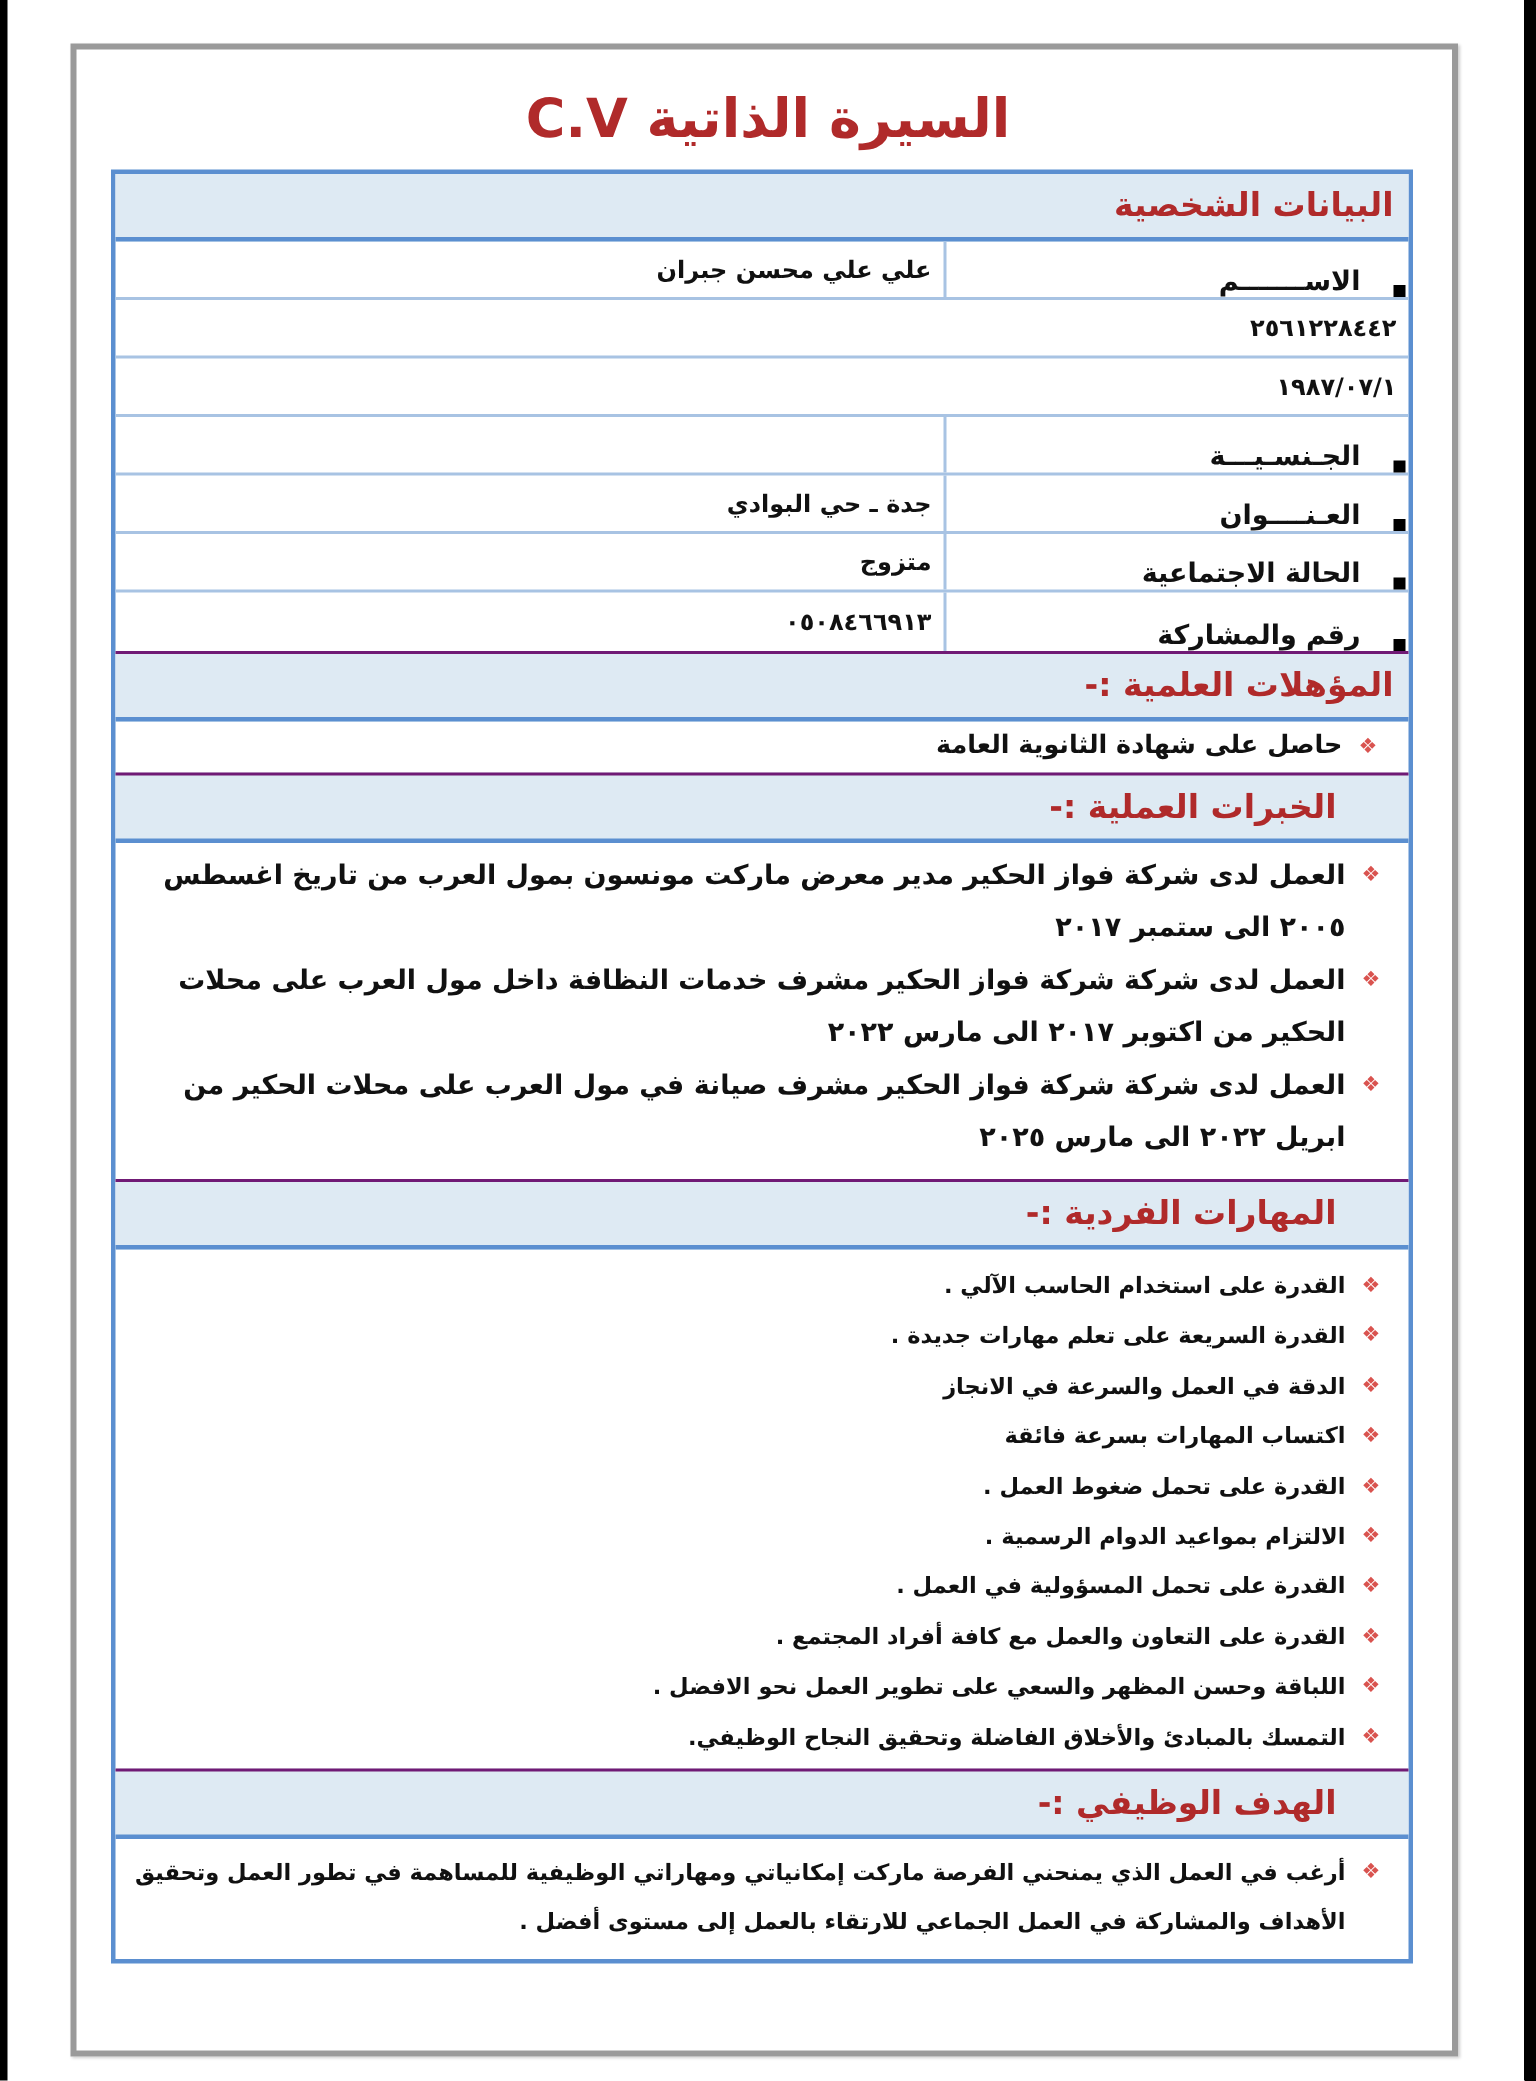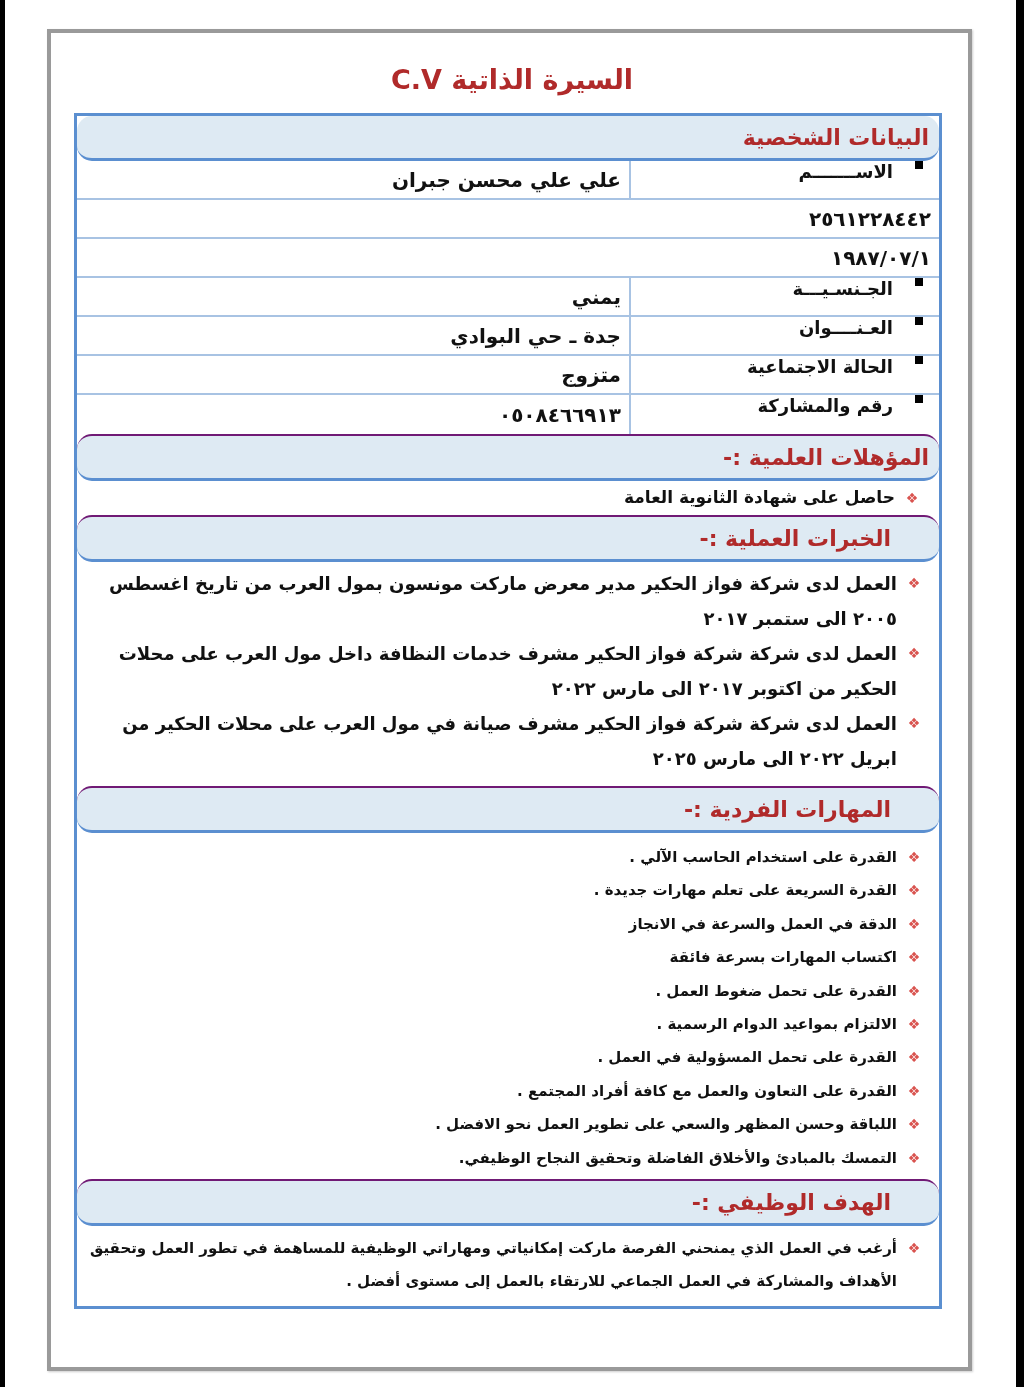--- a/index.html
+++ b/index.html
@@ -9,46 +9,46 @@
   }
   .edge-left { position: absolute; left: 0; top: 0; width: 5px; height: 1387px; background: #000; }
   .edge-right { position: absolute; right: 0; top: 0; width: 8px; height: 1387px; background: #000; }
   .page-frame {
     position: absolute; left: 47px; top: 29px; width: 925px; height: 1342px;
     border: 4px solid #9a9a9a; box-sizing: border-box; background: #fff;
     box-shadow: 1px 1px 2px rgba(0,0,0,0.2);
   }
   .title {
     position: absolute; left: 0; right: 0; top: 55px; text-align: center;
-    color: #b02a2a; font-weight: bold; font-size: 27px; direction: rtl; line-height: 50px;
+    color: #b02a2a; font-weight: bold; font-size: 36px; direction: rtl; line-height: 50px;
   }
   .cv-table {
     position: absolute; left: 74px; top: 113px; width: 868px;
     border: 3px solid #5b8fd0; box-sizing: border-box; direction: rtl;
   }
   .sec-head {
     background: #deeaf3; border-bottom: 3px solid #5b8fd0; border-top: 0;
     color: #b02a2a; font-weight: bold; font-size: 22px; padding: 0 10px;
-    display: flex; align-items: center; border-radius: 15px;
+    display: flex; align-items: center;
   }
   .sec-head.h45 { height: 42px; }
   .sec-head.top-border { border-top: 2px solid #701a75; }
   .sec-head .txt { padding-right: 0; }
   .sec-head.indent .txt { padding-right: 38px; }
   .info-row {
     display: flex; height: 39px; border-bottom: 2px solid #a8c3e3; box-sizing: border-box;
     font-size: 18px; color: #111;
   }
   .info-row:last-child { border-bottom: none; }
   .info-label {
-    width: 310px; border-left: 2px solid #a8c3e3; display: flex; align-items: flex-start;
-    font-weight: bold; padding-right: 16px; box-sizing: border-box;
+    width: 310px; border-left: 2px solid #a8c3e3; display: flex; align-items: flex-end;
+    font-weight: bold; padding-right: 2px; box-sizing: border-box;
   }
   .sq-bullet { display: inline-block; width: 8px; height: 8px; background: #000; margin-left: 22px; }
-  .info-value { flex: 1; display: flex; align-items: center; padding-right: 8px; font-weight: bold; font-size: 20px; }
+  .info-value { flex: 1; display: flex; align-items: center; padding-right: 8px; font-weight: bold; font-size: 16px; }
   .qual-item, .exp-item, .skill-item, .goal-item {
     display: flex; align-items: flex-start; color: #111; font-weight: bold;
   }
   .qual-item { font-size: 17px; padding: 6px 10px 8px 10px; }
   .diamond {
     color: #d9534f; font-size: 14px; width: 34px; text-align: center; flex-shrink: 0; padding-top: 3px;
   }
   .exp-list { padding: 4px 8px 10px 8px; }
   .exp-item { font-size: 18px; line-height: 35px; }
   .skill-list { padding: 8px 8px 4px 8px; }
@@ -86,21 +86,20 @@
       <div class="info-value">٢٥٦١٢٢٨٤٤٢</div>
     </div>
     <div class="info-row">
       <div class="info-value">١٩٨٧/٠٧/١</div>
     </div>
     <div class="info-row">
       <div class="info-label">
           <span class="sq-bullet"></span>
           <span>الجـنسـيـــة</span>
         </div>
-      <div class="info-value">يمني</div>
     </div>
     <div class="info-row">
       <div class="info-label">
           <span class="sq-bullet"></span>
           <span>العـنــــوان</span>
         </div>
       <div class="info-value">جدة ـ حي البوادي</div>
     </div>
     <div class="info-row">
       <div class="info-label">

